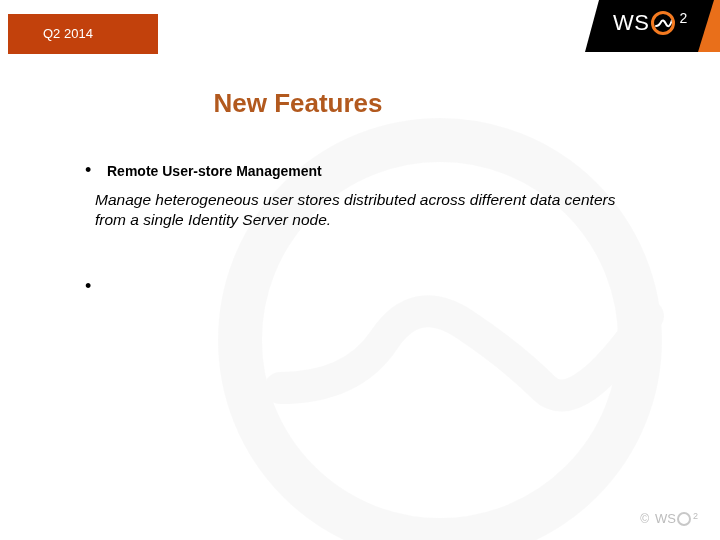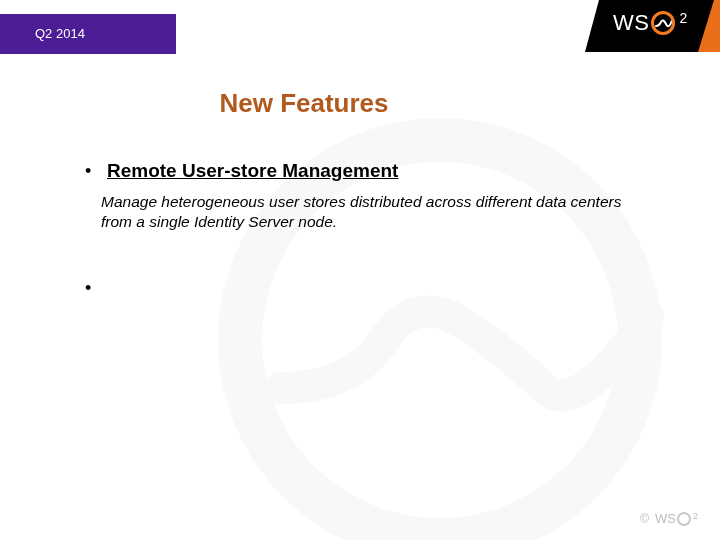--- a/index.html
+++ b/index.html
@@ -21,24 +21,24 @@
     width: 580px;
     height: 480px;
     opacity: 0.06;
     pointer-events: none;
   }
 
   
   .quarter-band {
     position: absolute;
     top: 14px;
-    left: 0;
-    width: 176px;
+    left: 8px;
+    width: 150px;
     height: 40px;
-    background: #4c1d95;
+    background: #c2410c;
     color: #fff;
     font-size: 13px;
     line-height: 40px;
     padding-left: 35px;
     box-sizing: border-box;
   }
 
   
   .topright {
     position: absolute;
@@ -96,21 +96,21 @@
     margin-left: 4px;
     font-size: 14px;
     position: relative;
     top: -5px;
   }
 
   
   .slide-title {
     position: absolute;
     top: 88px;
-    left: 10px;
+    left: 4px;
     width: 588px;
     text-align: center;
     font-size: 26px;
     font-weight: bold;
     color: #b2591e;
   }
 
   
   .content {
     position: absolute;
@@ -125,26 +125,25 @@
     align-items: baseline;
     margin-bottom: 10px;
   }
   .bullet {
     width: 22px;
     flex: 0 0 22px;
     font-size: 18px;
     line-height: 20px;
   }
   .bullet-title {
-    font-size: 19px;
+    font-size: 14px;
     font-weight: bold;
-    text-decoration: underline;
   }
   .bullet-desc {
-    margin-left: 16px;
+    margin-left: 10px;
     font-size: 15.5px;
     line-height: 1.3;
     font-style: italic;
     margin-bottom: 46px;
   }
 
   
   .footer {
     position: absolute;
     right: 22px;

